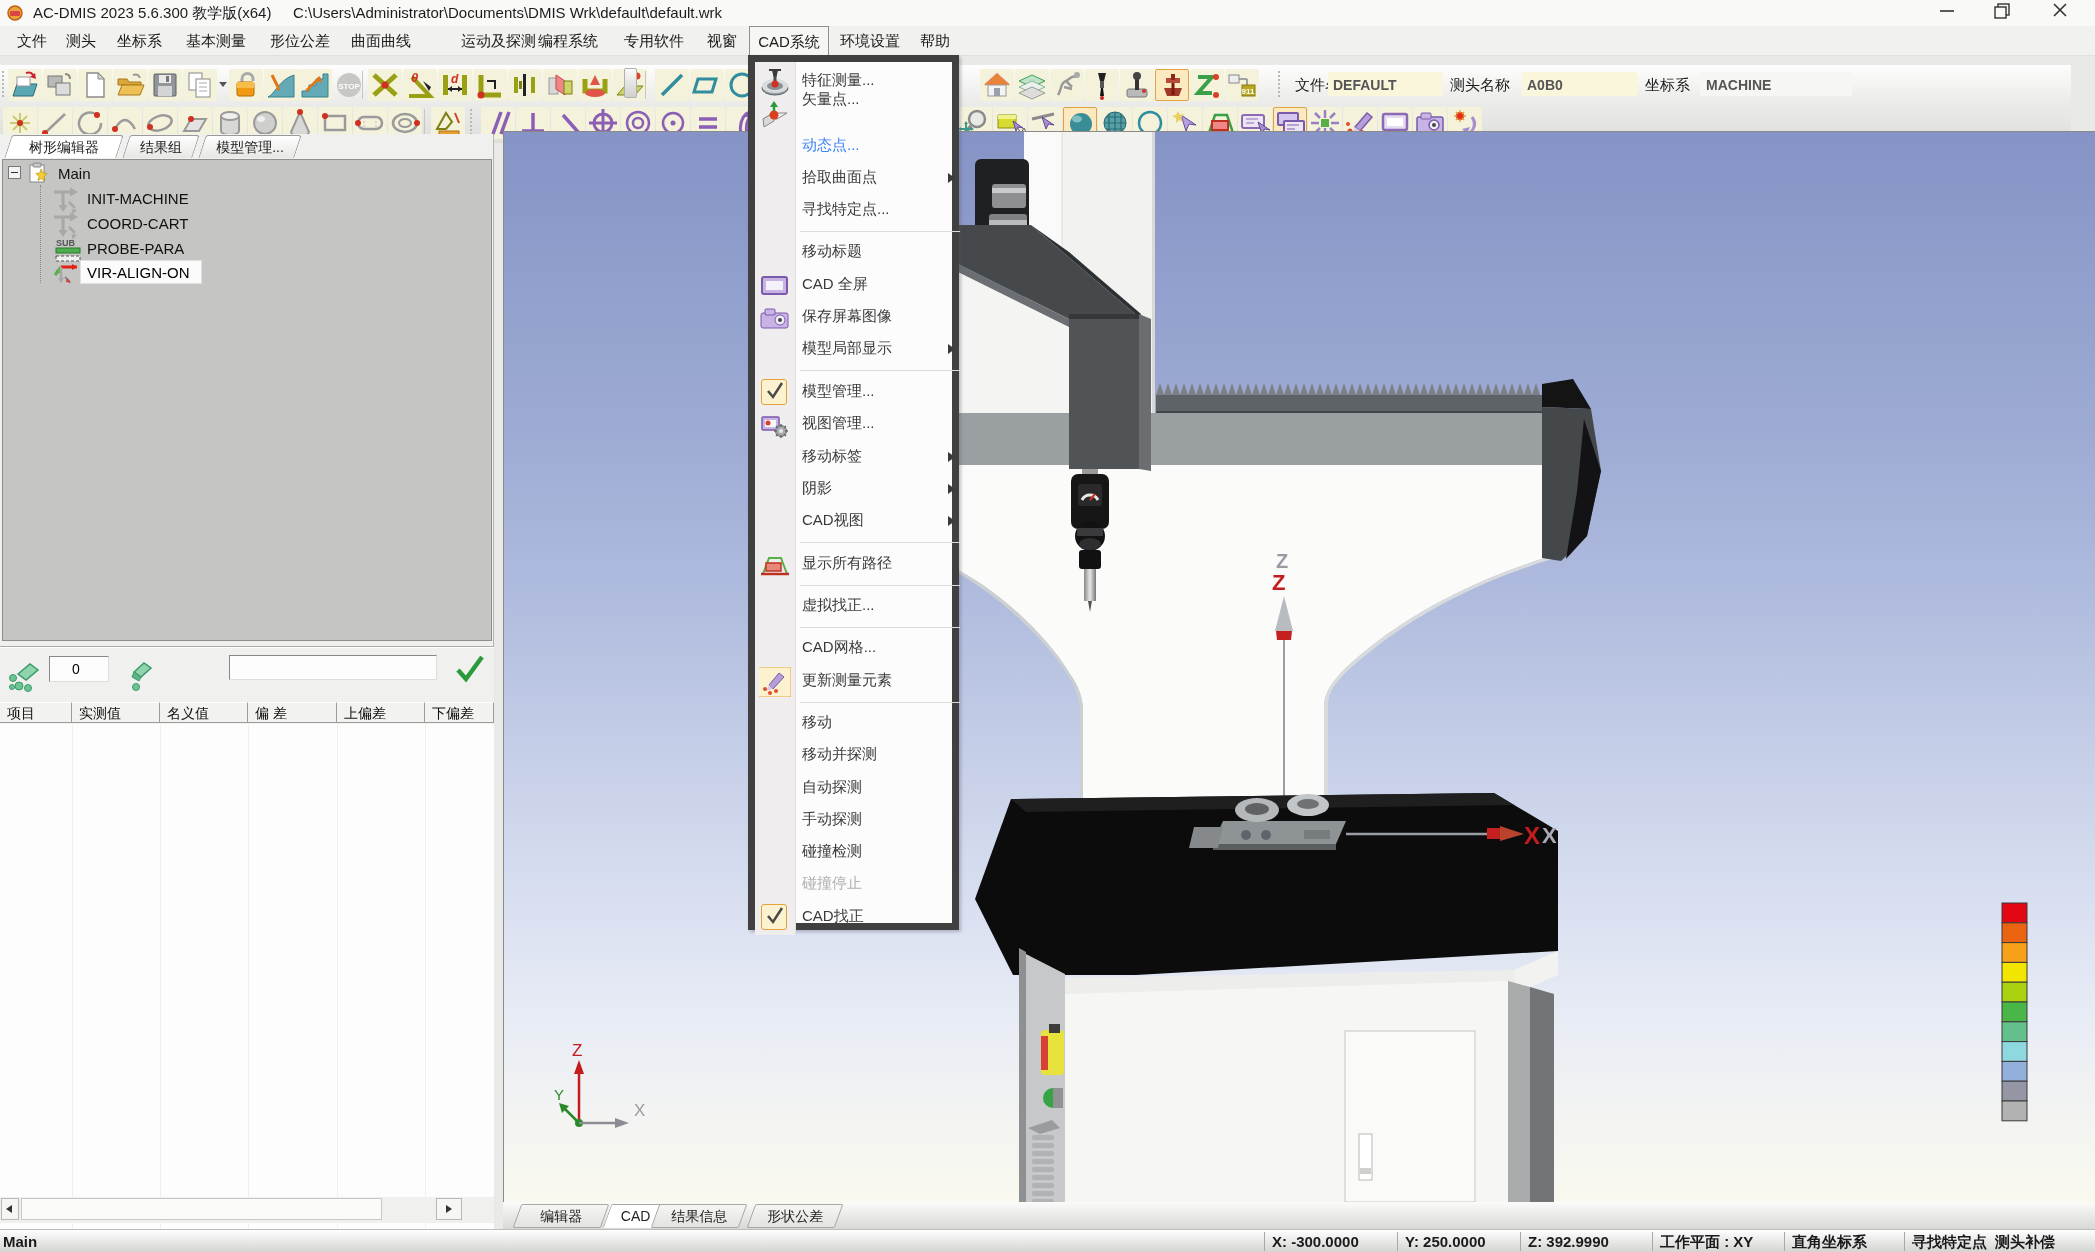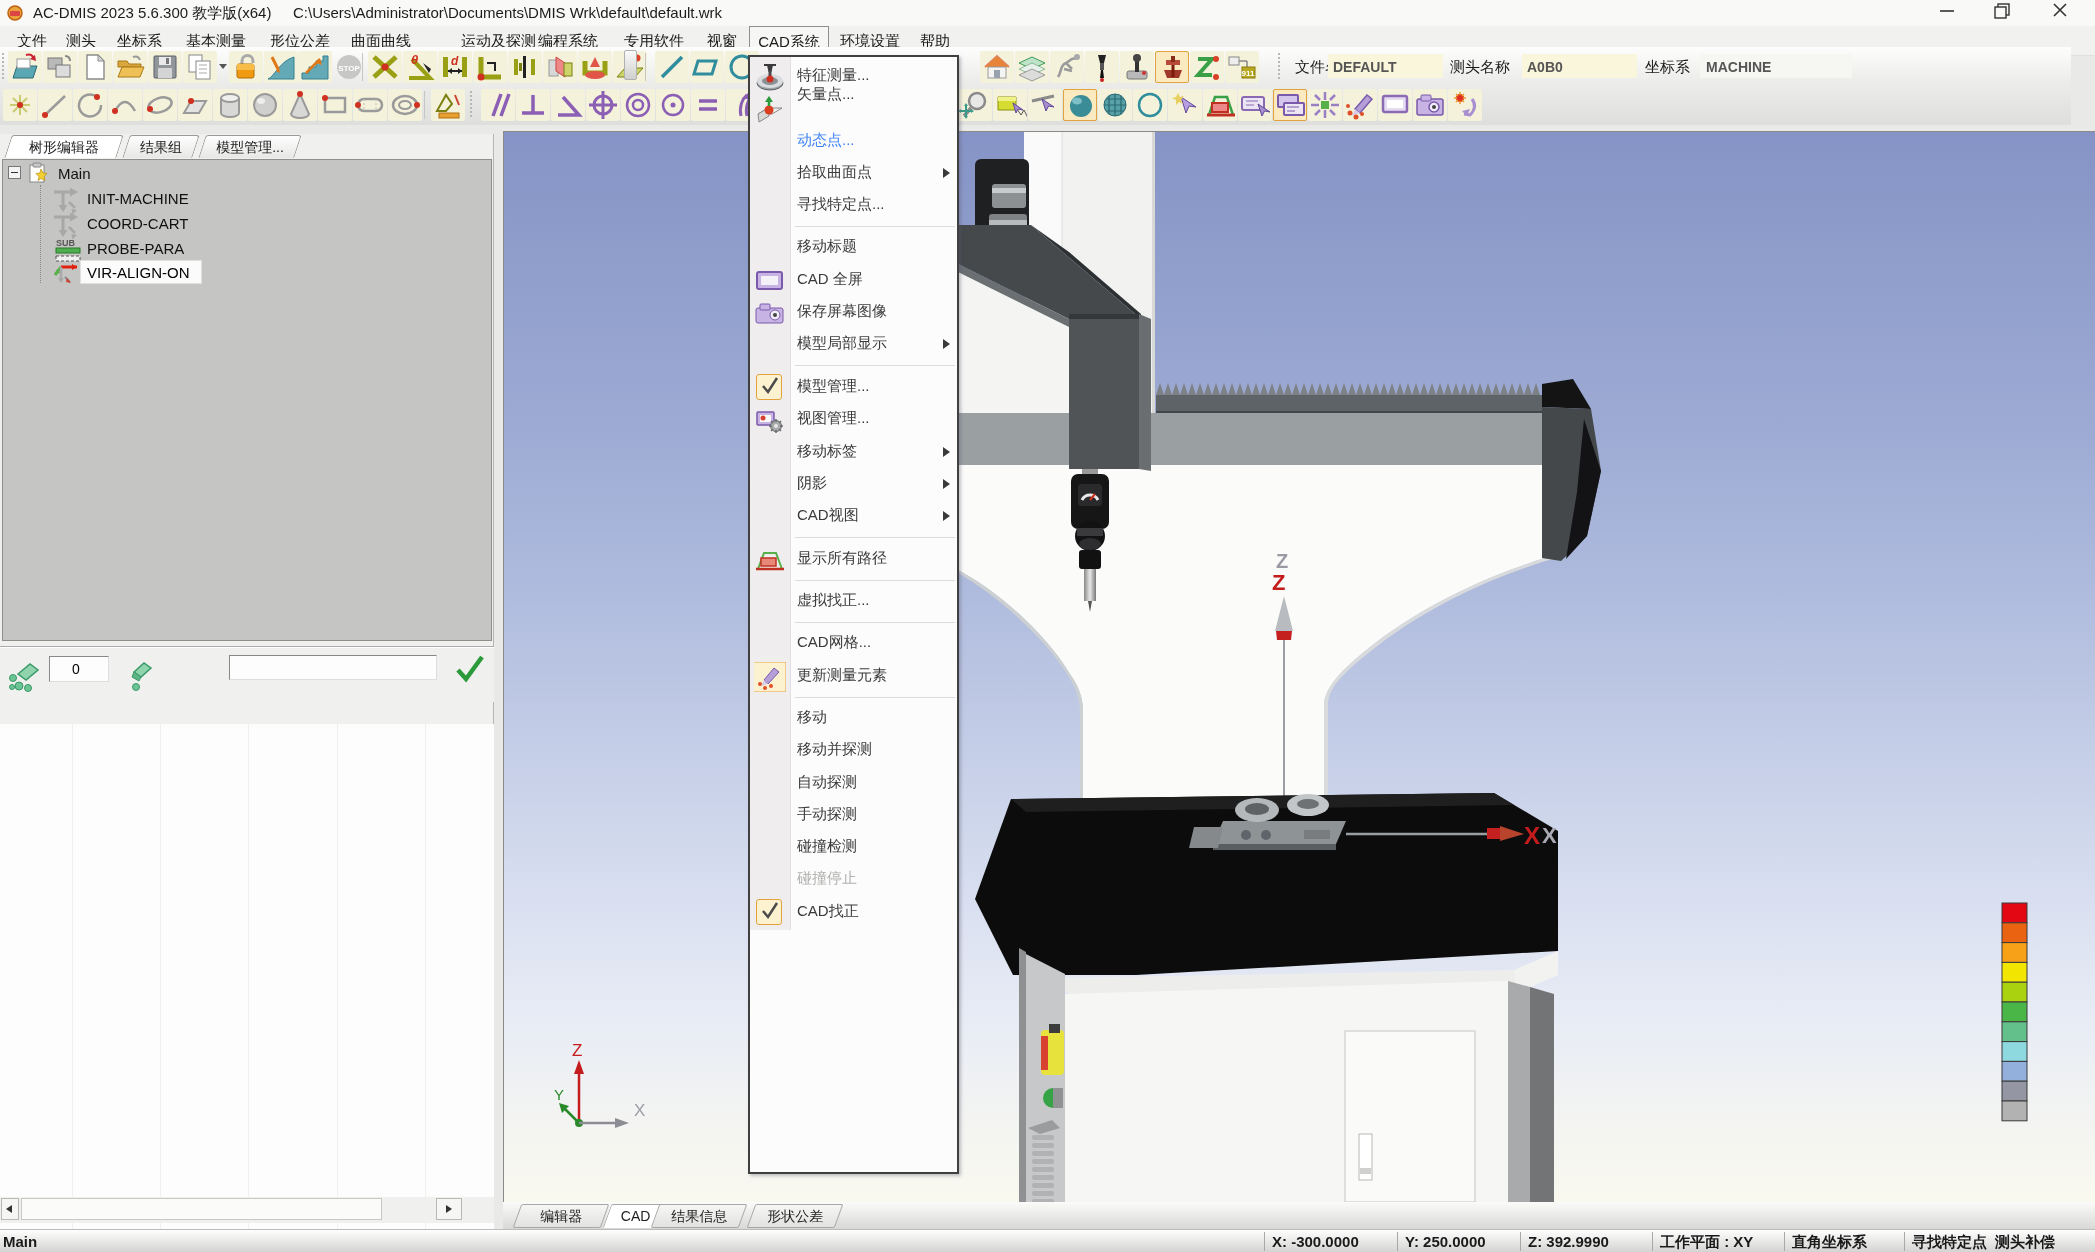--- a/index.html
+++ b/index.html
@@ -1,21 +1,21 @@
 <!DOCTYPE html>
 <html><head><meta charset="utf-8">
 <style>
 *{margin:0;padding:0;box-sizing:border-box}
 html,body{width:2095px;height:1252px;overflow:hidden;background:#e9e9e7;
  font-family:"Liberation Sans",sans-serif;-webkit-font-smoothing:antialiased}
 .abs{position:absolute}
 #titlebar{position:absolute;left:0;top:0;width:2095px;height:26px;background:#f9f9f8;color:#1c1c1c;font-size:15px}
 #menubar{position:absolute;left:0;top:26px;width:2095px;height:30px;background:#f1f1ef;border-bottom:1px solid #e0e0de;font-size:15px;color:#1a1a1a}
 .mi{position:absolute;top:6px}
-#toolbars{position:absolute;left:0;top:47px;width:2071px;height:78px;
+#toolbars{position:absolute;left:0;top:65px;width:2071px;height:78px;
  background:linear-gradient(#fdfdfd,#ececea 45%,#dededc)}
 .trow{position:absolute;left:0;width:2095px;height:38px}
 .tile{position:absolute;width:34px;height:32px;border-radius:2px}
 .ty{background:#f5f2dc}
 .tsel{background:#fbe9c0;border:1px solid #e2a33c}
 .grip{position:absolute;width:5px;height:26px;border-left:2px dotted #b9b9b4;top:5px}
 .tsep{position:absolute;width:1px;height:28px;background:#c6c6c2;top:5px}
 #leftpanel{position:absolute;left:0;top:134px;width:494px;height:1095px;background:#f0f0ee;border-right:1px solid #b5b5b2}
 .ltab{position:absolute;top:1px;height:23px;font-size:14px;color:#222;text-align:center;
  background:linear-gradient(#fefefe,#e7e7e5);border:1px solid #9a9a97;border-bottom:none;
@@ -28,22 +28,22 @@
 #ltable{position:absolute;left:0;top:590px;width:494px;height:607px;background:#fdfdfd}
 #lscroll{position:absolute;left:0;top:1063px;width:494px;height:26px;background:#f0f0ee}
 #viewport{position:absolute;left:503px;top:131px;width:1592px;height:1071px;border-top:1px solid #8a8a88;border-left:1px solid #8a8a88}
 #btabs{position:absolute;left:503px;top:1202px;width:1592px;height:27px;background:linear-gradient(#fbfbfa,#d8d8d6)}
 .btab{position:absolute;top:2px;height:24px;background:linear-gradient(#f6f6f5,#e2e2e0);border:1px solid #a8a8a5;
  transform:skewX(-20deg);font-size:14px;color:#222;border-radius:2px}
 .btabtxt{transform:skewX(20deg);display:block;padding:3px 0 0 0;text-align:center;white-space:nowrap}
 #statusbar{position:absolute;left:0;top:1229px;width:2095px;height:23px;background:linear-gradient(#fefefe,#d4d4d2);border-top:1px solid #bcbcb9;font-size:15px;color:#1a1a1a;font-weight:bold}
 .sseg{position:absolute;top:3px;white-space:nowrap}
 .ssep{position:absolute;top:2px;width:1px;height:19px;background:#a9a9a6}
-#dropdown{position:absolute;left:748px;top:55px;width:211px;height:1119px;background:#fcfcfc;
- border:2px solid #404040;box-shadow:2px 2px 3px rgba(90,90,110,.35);font-size:15px;color:#3a3a3a}
+#dropdown{position:absolute;left:748px;top:55px;width:211px;height:875px;background:#fcfcfc;
+ border:7px solid #404040;box-shadow:2px 2px 3px rgba(90,90,110,.35);font-size:15px;color:#3a3a3a}
 #ddgutter{position:absolute;left:0;top:0;width:41px;height:873px;background:#f0edee;border-right:1px solid #e2dfe0}
 .dditem{position:absolute;left:47px;white-space:nowrap}
 .ddarrow{position:absolute;left:193px;width:0;height:0;border-left:7px solid #3a3a3a;border-top:5px solid transparent;border-bottom:5px solid transparent}
 .ddsep{position:absolute;left:45px;width:160px;height:1px;background:#dcdcda}
 .ddck{position:absolute;left:6px;width:26px;height:26px;background:#fdf2cf;border:1px solid #e2a33c;border-radius:3px}
 </style></head><body>
 
 <div id="titlebar">
  <svg class="abs" style="left:6px;top:4px" width="18" height="18" viewBox="0 0 18 18">
   <circle cx="9" cy="9" r="7" fill="#e8a33c" stroke="#c06010" stroke-width="1.5"></circle>
@@ -468,20 +468,28 @@
       <span class="abs" style="left:72px;top:13px;font-size:14px">0</span>
       <svg class="abs" style="left:128px;top:8px" width="28" height="40" viewBox="0 0 28 40">
         <path d="M6 16 L16 7 l7 5 -10 9 z" fill="#8fd4ad" stroke="#3a9a68" stroke-width="1.5"></path>
         <path d="M6 16 l7 5 -2 4 -7 -4 z" fill="#5cb584" stroke="#3a9a68"></path>
         <circle cx="8" cy="31" r="3.5" fill="#6cc494" stroke="#3a9a68"></circle>
       </svg>
       <div class="abs" style="left:229px;top:7px;width:208px;height:25px;background:#fdfdfd;border:1px solid #888;border-right-color:#ddd;border-bottom-color:#ddd"></div>
       <svg class="abs" style="left:452px;top:4px" width="34" height="34" viewBox="0 0 34 34">
         <path d="M6 18 l8 9 L30 5" fill="none" stroke="#2a9a3a" stroke-width="4.5"></path>
       </svg>
+    </div>
+    <div id="lheader">
+      <div class="hcell" style="left:0px;width:72px">项目</div>
+      <div class="hcell" style="left:72px;width:88px">实测值</div>
+      <div class="hcell" style="left:160px;width:88px">名义值</div>
+      <div class="hcell" style="left:248px;width:89px">偏 差</div>
+      <div class="hcell" style="left:337px;width:88px">上偏差</div>
+      <div class="hcell" style="left:425px;width:69px">下偏差</div>
     </div>
     <div id="ltable">
       <div class="abs" style="left:72px;top:0;width:1px;height:607px;background:#f0f0ee"></div>
       <div class="abs" style="left:160px;top:0;width:1px;height:607px;background:#f0f0ee"></div>
       <div class="abs" style="left:248px;top:0;width:1px;height:607px;background:#f0f0ee"></div>
       <div class="abs" style="left:337px;top:0;width:1px;height:607px;background:#f0f0ee"></div>
       <div class="abs" style="left:425px;top:0;width:1px;height:607px;background:#f0f0ee"></div>
     </div>
     <div id="lscroll">
       <div class="abs" style="left:1px;top:1px;width:18px;height:22px;background:#f6f6f4;border:1px solid #b8b8b5"></div>

